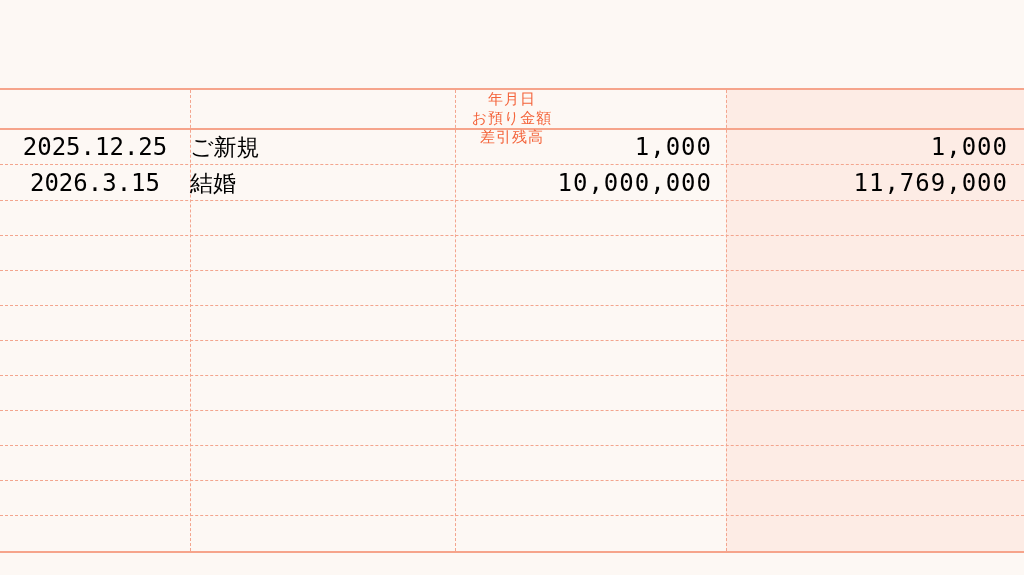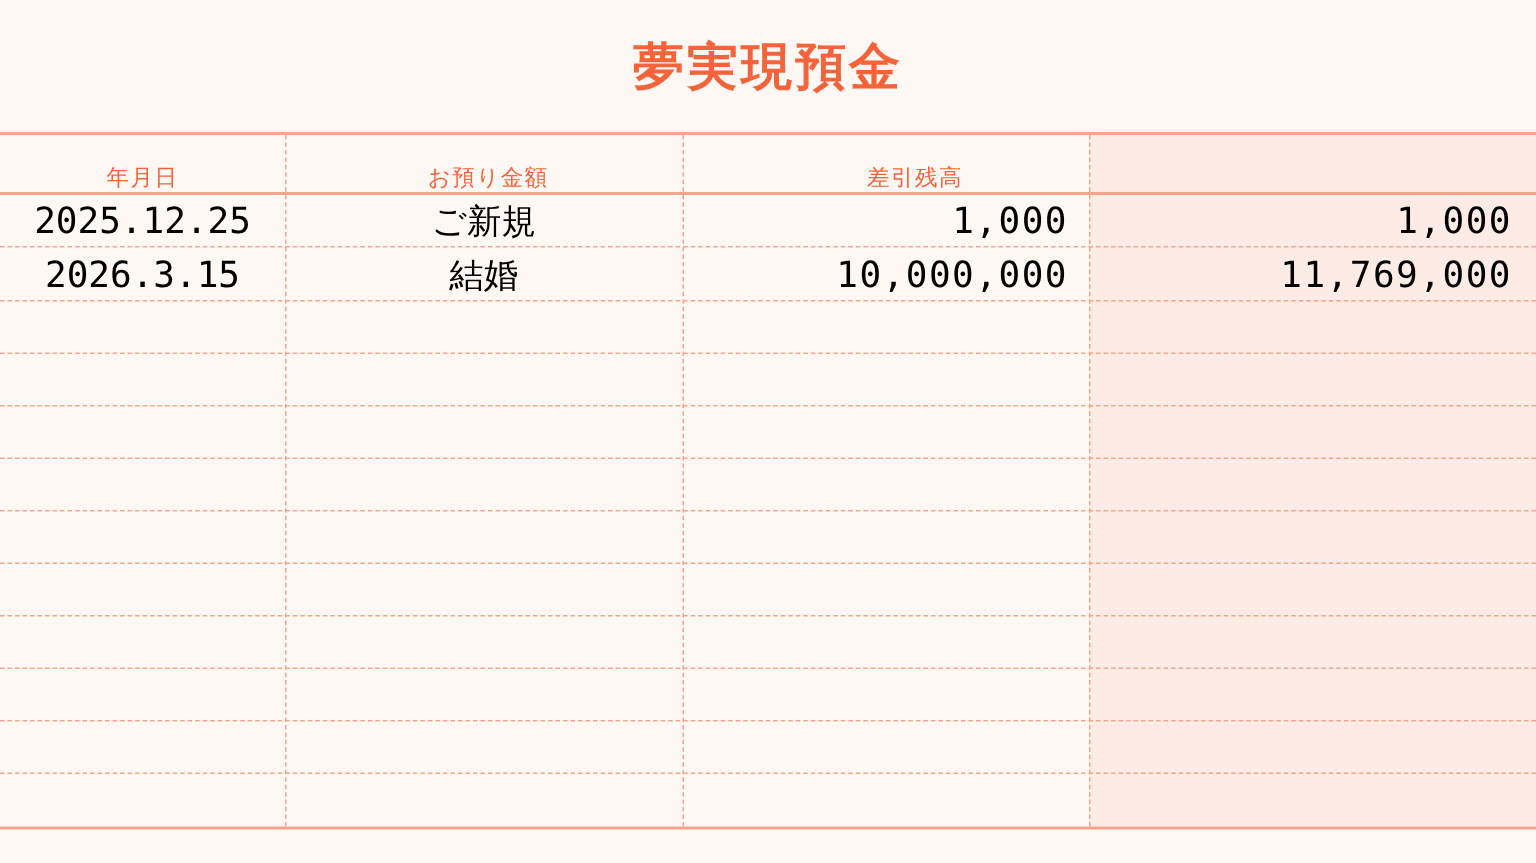--- a/index.html
+++ b/index.html
@@ -73,21 +73,22 @@
     background: #fdece5;
   }
 
   
   .head-row {
     position: absolute;
     left: 0; top: 2px;
     width: 1024px;
     height: 38px;
     display: flex;
-    align-items: flex-end;
+    align-items: center;
+    flex-direction: column;
   }
   .head-cell {
     color: #f4633a;
     font-size: 15px;
     text-align: center;
     letter-spacing: 1px;
   }
   .c1 { width: 190px; }
   .c2 { width: 265px; }
   .c3 { width: 271px; }
@@ -129,21 +130,20 @@
     font-size: 24px;
     box-sizing: border-box;
   }
   .cell-date {
     width: 190px;
     text-align: center;
     letter-spacing: 0px;
   }
   .cell-pay {
     width: 265px;
-    text-align: center;
     font-family: "DejaVu Sans", sans-serif;
     font-size: 23px;
   }
   .cell-dep {
     width: 271px;
     text-align: right;
     padding-right: 14px;
     letter-spacing: 1px;
   }
   .cell-bal {
@@ -151,21 +151,20 @@
     text-align: right;
     padding-right: 16px;
     letter-spacing: 1px;
   }
 </style>
 </head>
 <body>
 
 <div class="page">
 
-  <div class="title">夢実現預金</div>
 
   <div class="ledger">
 
     <div class="balance-shade"></div>
 
     <div class="rule-top"></div>
     <div class="rule-under-head"></div>
     <div class="rule-bottom"></div>
 
     <div class="vline v1"></div>

